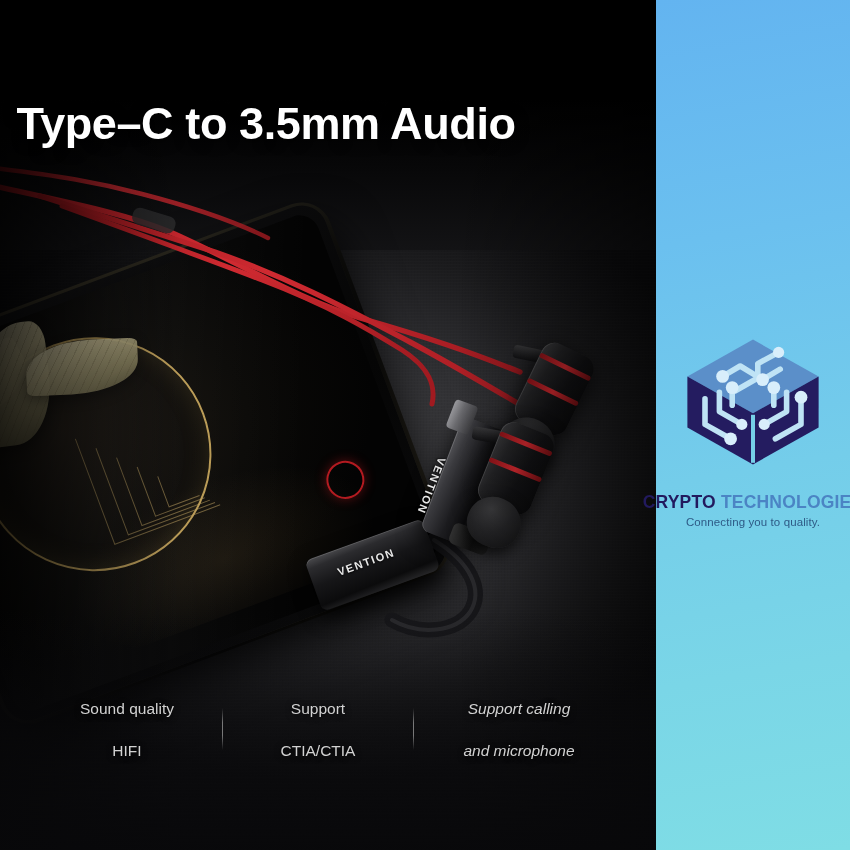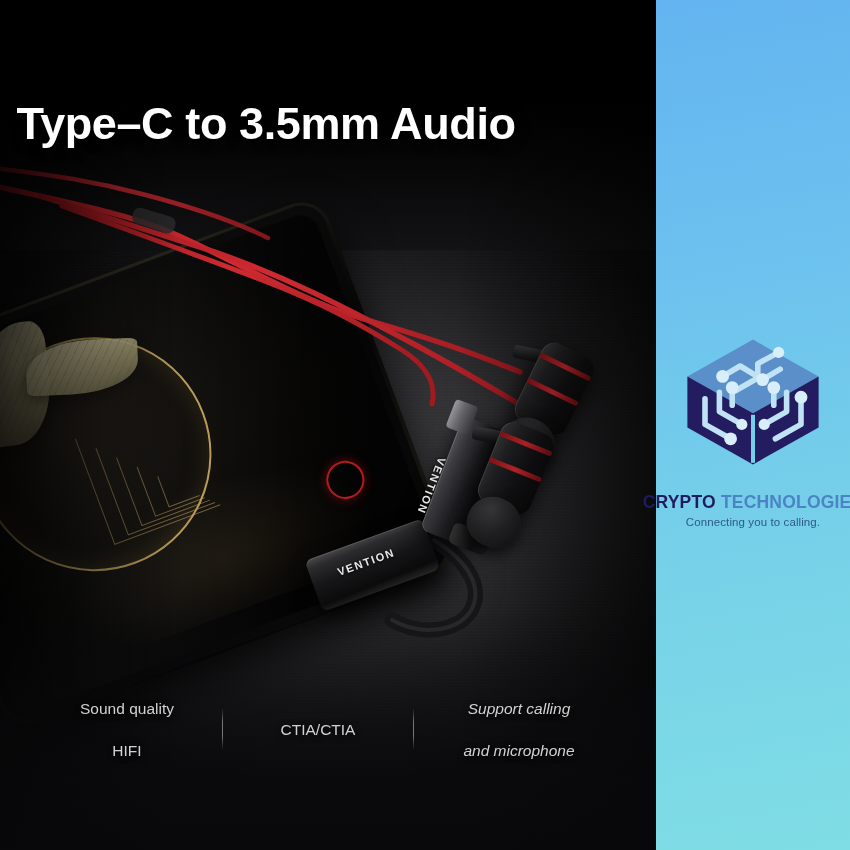--- a/index.html
+++ b/index.html
@@ -219,20 +219,21 @@
       <div class="l1">Type–C to 3.5mm Audio</div>
     </div>
 
     <div id="features">
       <div class="feat f1">
         <div>Sound quality</div>
         <div>HIFI</div>
       </div>
       <div class="divider"></div>
       <div class="feat f2">
+        <div>Support</div>
         <div>CTIA/CTIA</div>
       </div>
       <div class="divider"></div>
       <div class="feat f3">
         <div>Support calling</div>
         <div>and  microphone</div>
       </div>
     </div>
 
   </div>
@@ -281,18 +282,18 @@
           <circle cx="160" cy="94" r="8"></circle>
           <circle cx="114" cy="128" r="7"></circle>
         </g>
 
         <path d="M100,116 L100,176" fill="none" stroke="#76cfe8" stroke-width="5"></path>
       </svg>
 
       <div id="logo-text">
         <span class="lt-row lt-crypto">CRYPTO</span><span class="lt-row lt-tech"> TECHNOLOGIES</span>
       </div>
-      <div id="logo-tag">Connecting you to calling.</div>
+      <div id="logo-tag">Connecting you to quality.</div>
 
     </div>
   </div>
 
 </div>
 
 </body></html>

